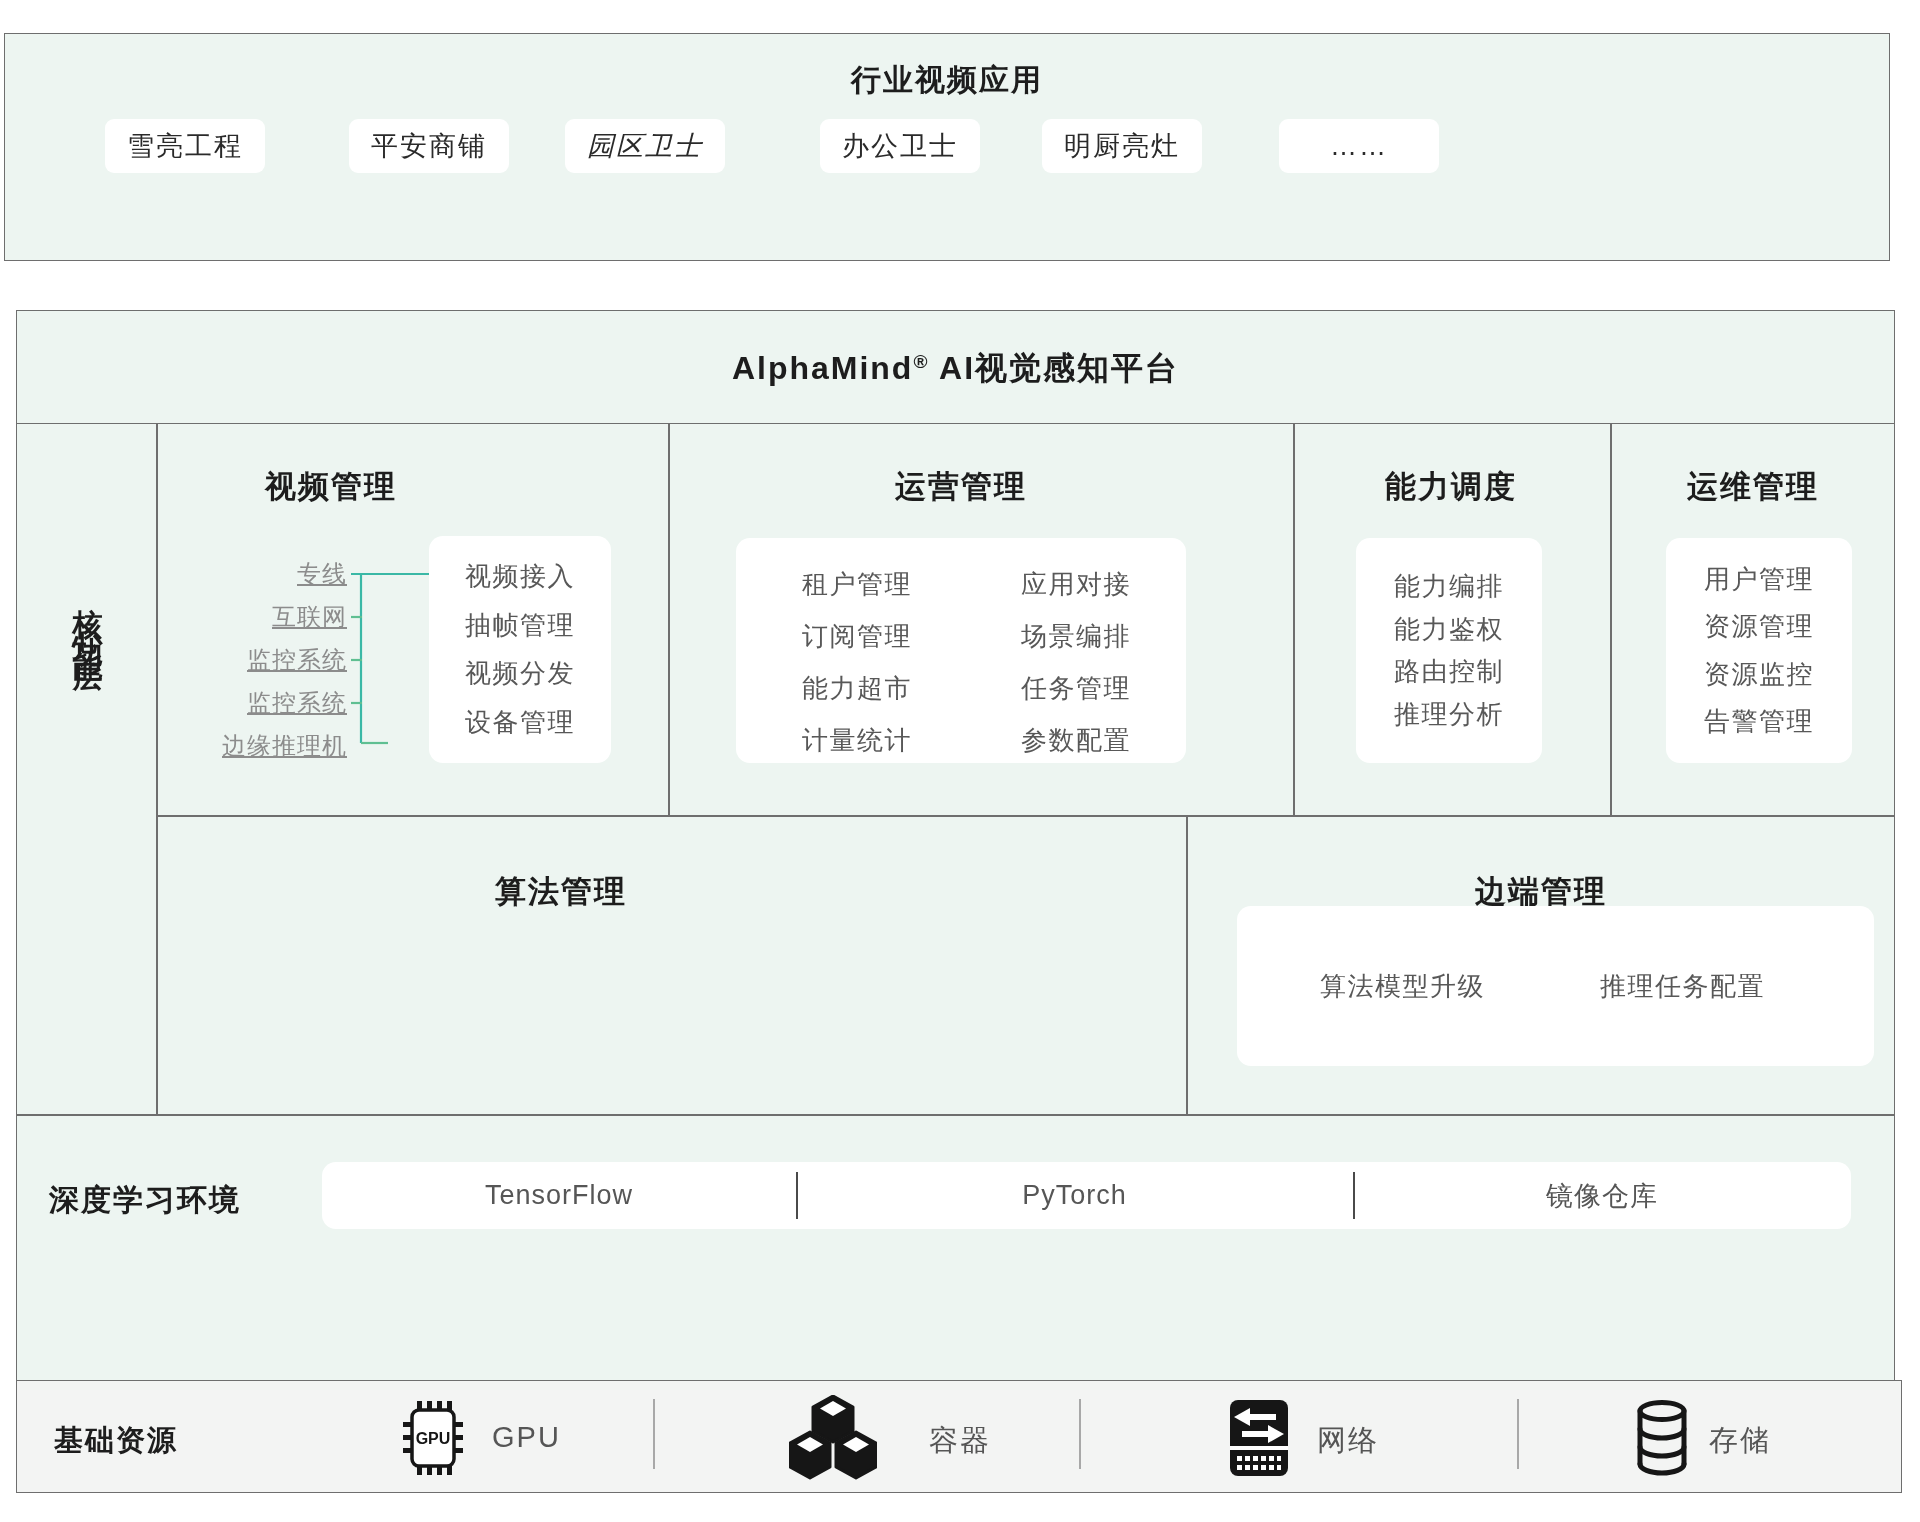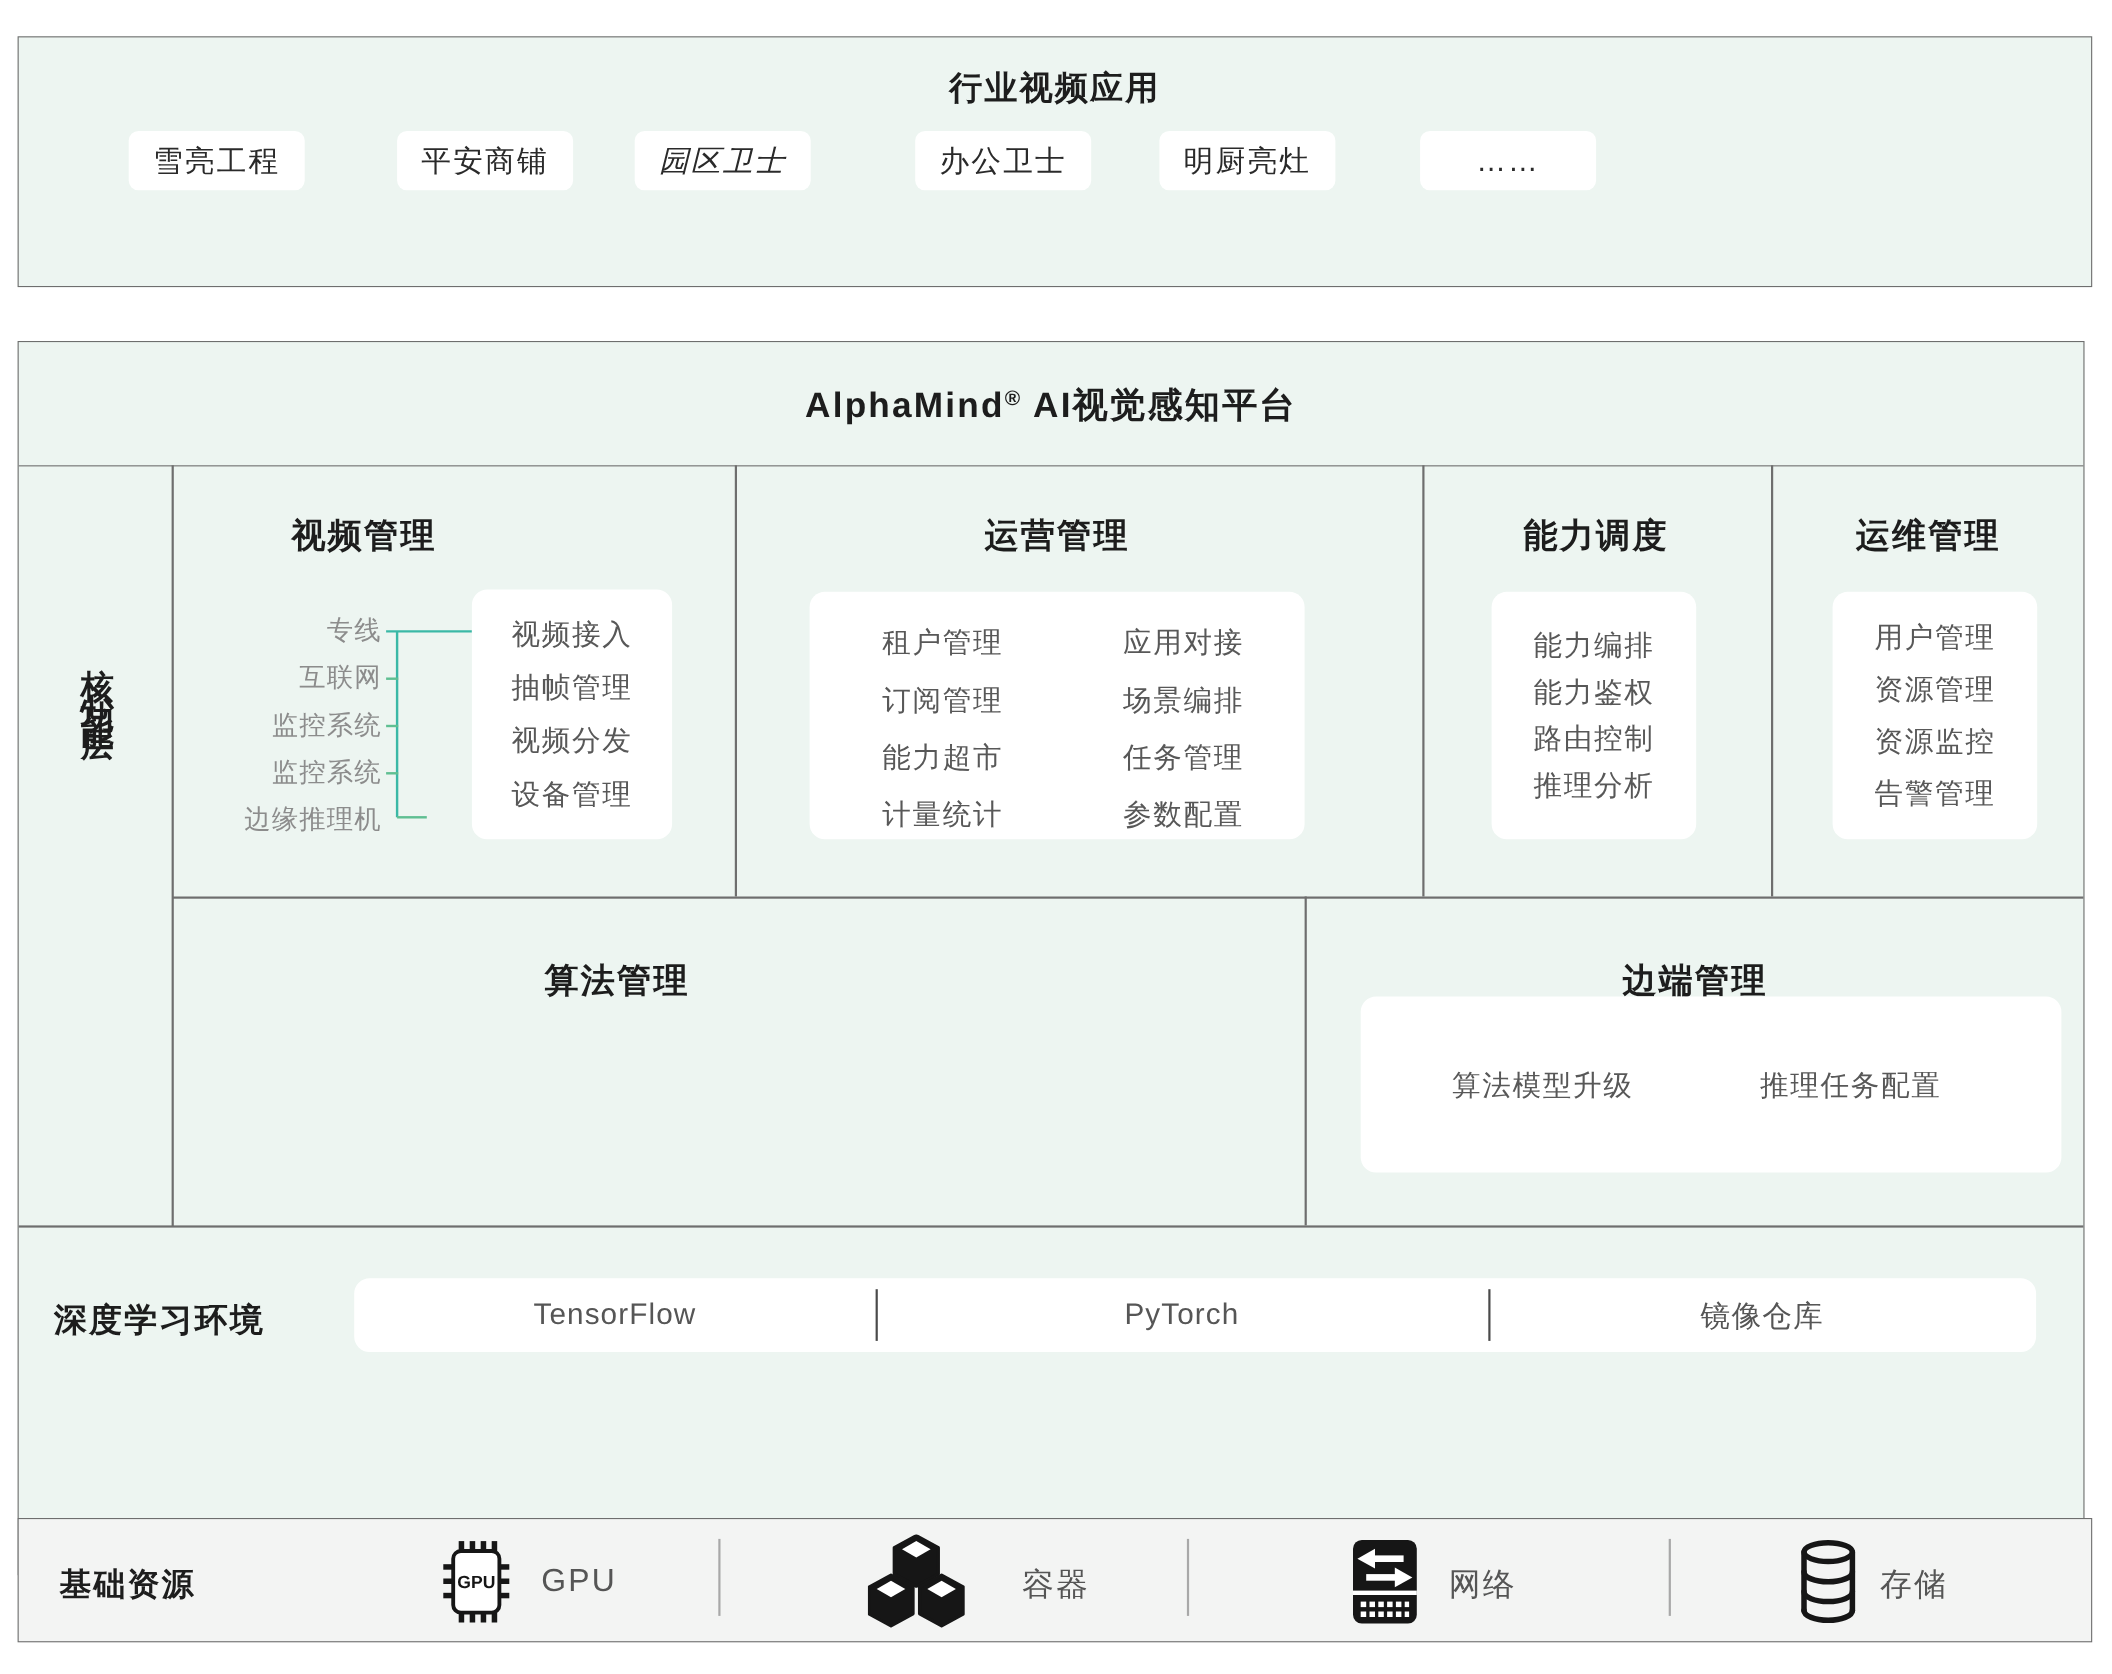--- a/index.html
+++ b/index.html
@@ -11,39 +11,39 @@
              color:#1d1d1d;letter-spacing:2px;white-space:nowrap;}
   .sec-title{position:absolute;font-size:31px;font-weight:700;color:#1d1d1d;text-align:center;
              letter-spacing:2px;white-space:nowrap;}
   .card{position:absolute;background:#ffffff;border-radius:14px;box-sizing:border-box;}
   .app-card{position:absolute;background:#ffffff;border-radius:9px;height:54px;width:160px;
             text-align:center;line-height:54px;font-size:27px;font-weight:500;color:#2a2a2a;letter-spacing:2px;}
   .item{color:#585858;font-size:26px;letter-spacing:1.5px;white-space:nowrap;}
   .vflex{display:flex;flex-direction:column;justify-content:space-evenly;text-align:center;}
   .vline,.hline{position:absolute;background:#6e6e6e;}
   .src{position:absolute;width:210px;left:120px;height:30px;line-height:30px;text-align:right;
-       font-size:24px;color:#8c8c8c;letter-spacing:1px;white-space:nowrap;}
+       font-size:24px;color:#8c8c8c;letter-spacing:1px;white-space:nowrap;text-decoration:underline;}
   .sidebar-label{position:absolute;left:0;top:112px;width:140px;height:392px;
                  display:flex;align-items:center;justify-content:center;}
   .sidebar-label span{writing-mode:vertical-rl;text-orientation:upright;font-size:30px;font-weight:700;
                  color:#1d1d1d;letter-spacing:14px;}
   .dl-label{position:absolute;font-size:30px;font-weight:700;color:#1d1d1d;letter-spacing:2px;white-space:nowrap;}
   .dl-seg{display:flex;align-items:center;justify-content:center;font-size:27px;color:#565656;
           letter-spacing:1px;height:100%;}
   .seg-div{position:absolute;top:10px;height:47px;width:2px;background:#4a4a4a;}
   .res-label{position:absolute;font-size:29px;color:#555555;letter-spacing:2px;top:40px;white-space:nowrap;}
   .res-div{position:absolute;top:18px;height:70px;width:2px;background:#a8a8a8;}
   svg{display:block;}
 </style>
 </head>
 <body>
 
 <div id="canvas">
 
-  <div class="panel" style="left:16px;top:33px;width:1886px;height:228px;">
+  <div class="panel" style="left:4px;top:33px;width:1886px;height:228px;">
     <div class="big-title" style="top:26px;">行业视频应用</div>
     <div class="app-card" style="left:100px;top:85px;">雪亮工程</div>
     <div class="app-card" style="left:344px;top:85px;">平安商铺</div>
     <div class="app-card" style="left:560px;top:85px;font-style:italic;">园区卫士</div>
     <div class="app-card" style="left:815px;top:85px;">办公卫士</div>
     <div class="app-card" style="left:1037px;top:85px;">明厨亮灶</div>
     <div class="app-card" style="left:1274px;top:85px;">……</div>
   </div>
 
   <div class="panel" style="left:16px;top:310px;width:1879px;height:1122px;">

